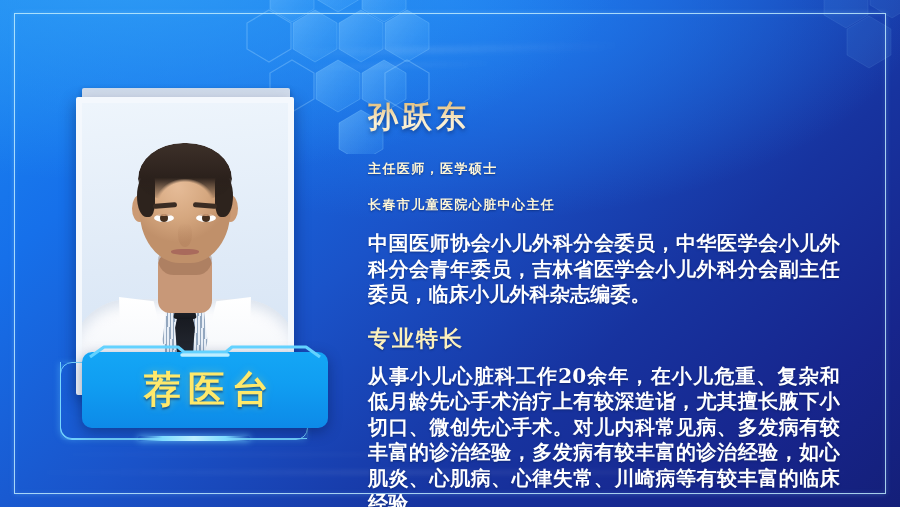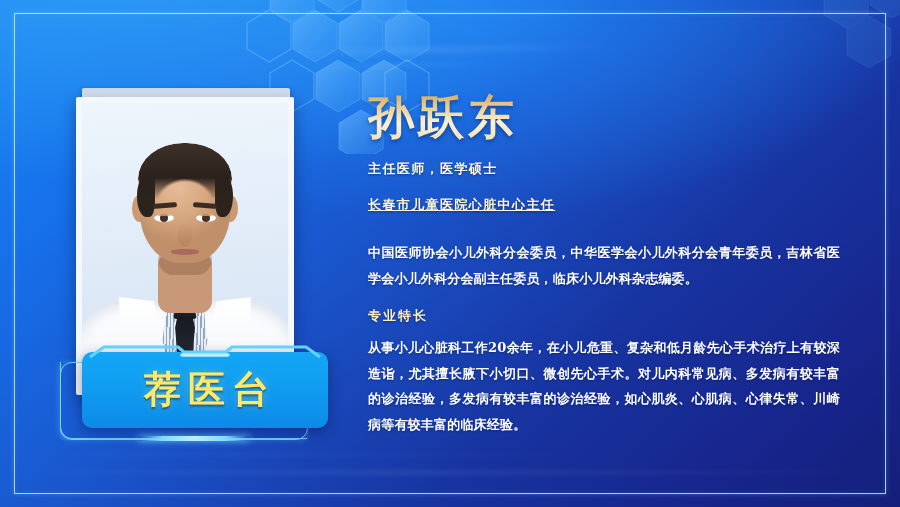--- a/index.html
+++ b/index.html
@@ -139,43 +139,43 @@
     padding-left:10px;box-sizing:border-box;
   }
   #badgeBottomBar{position:absolute;left:78px;top:84px;width:112px;height:5px;
     background:linear-gradient(90deg,rgba(120,215,255,0),#7fdcff 22%,#bdeeff 50%,#7fdcff 78%,rgba(120,215,255,0));
     border-radius:3px;box-shadow:0 0 7px rgba(120,215,255,.75);}
 
   
   #info{position:absolute;left:368px;top:92px;width:476px;}
   #docName{
     font-family:"DejaVu Sans","Liberation Sans",sans-serif;
-    font-weight:700;font-size:46px;line-height:50px;letter-spacing:4px;
+    font-weight:700;font-size:30px;line-height:50px;letter-spacing:4px;
     background:linear-gradient(180deg,#cfa861 0%,#e8c98e 28%,#fbf1d6 62%,#f3e0b4 100%);
     -webkit-background-clip:text;background-clip:text;
     color:transparent;-webkit-text-fill-color:transparent;
     filter:drop-shadow(0 2px 2px rgba(6,28,80,.5));
     margin:0 0 16px 0;
   }
   .subline{
     font-family:"DejaVu Sans","Liberation Sans",sans-serif;
     font-weight:700;font-size:13px;line-height:22px;letter-spacing:1.4px;
     color:#fdf6d8;text-shadow:0 1px 2px rgba(6,28,80,.55);
     margin:0 0 14px 0;
   }
-  #sub2{margin-bottom:24px;text-decoration:underline;}
+  #sub2{margin-bottom:15px;}
   .bodytext{
     font-family:"DejaVu Serif","Liberation Serif",serif;
-    font-weight:700;font-size:13px;line-height:25.5px;letter-spacing:.2px;
+    font-weight:700;font-size:20px;line-height:25.5px;letter-spacing:.2px;
     color:#ffffff;text-shadow:0 1px 2px rgba(6,28,80,.5);
     margin:0;text-align:justify;width:472px;
   }
   #sectionTitle{
     font-family:"DejaVu Sans","Liberation Sans",sans-serif;
-    font-weight:700;font-size:13px;letter-spacing:2px;
+    font-weight:700;font-size:22px;letter-spacing:2px;
     color:#fbf0bd;text-shadow:0 1px 2px rgba(6,28,80,.55);
     margin:16px 0 10px 0;
   }
 </style>
 </head>
 <body>
 
 <div id="slide">
 
   <svg class="hexwrap" id="hexA" viewBox="0 0 210 190">

